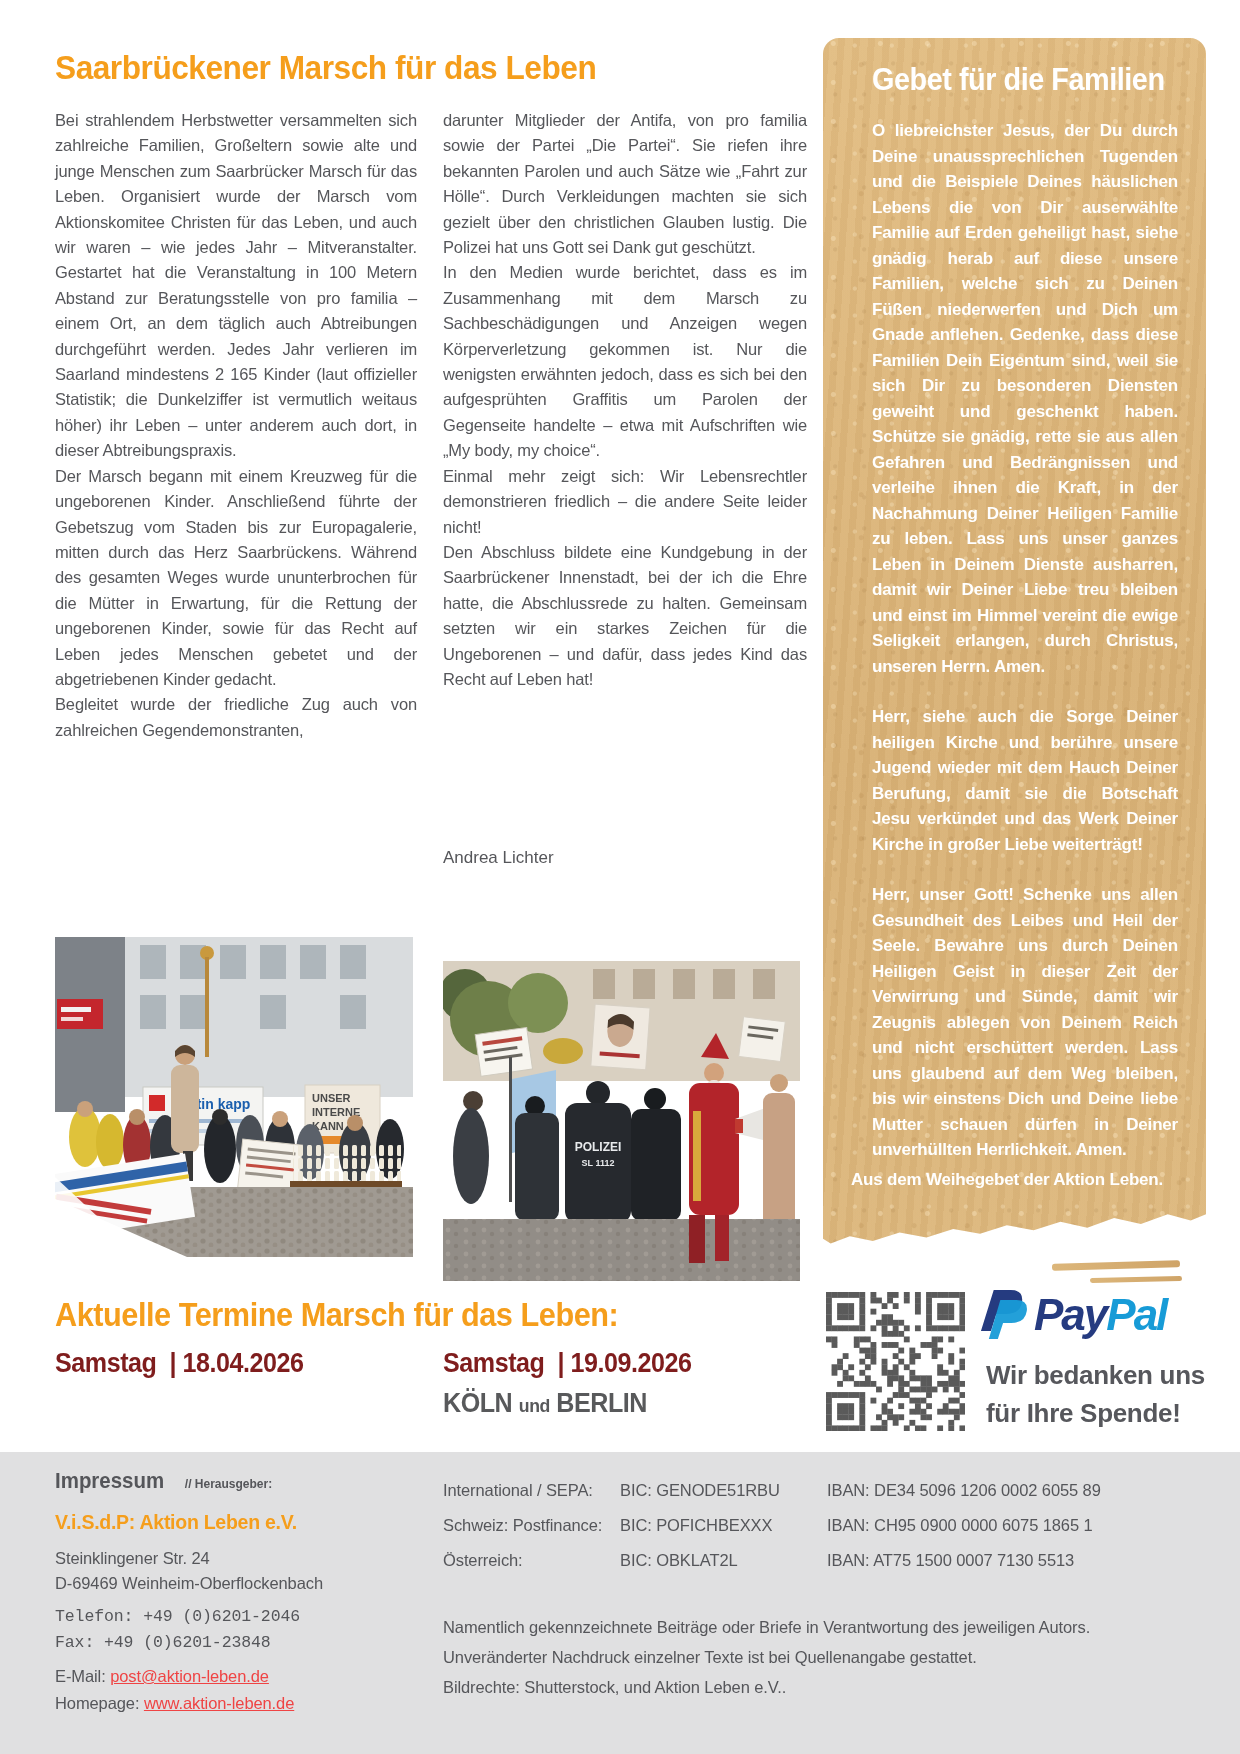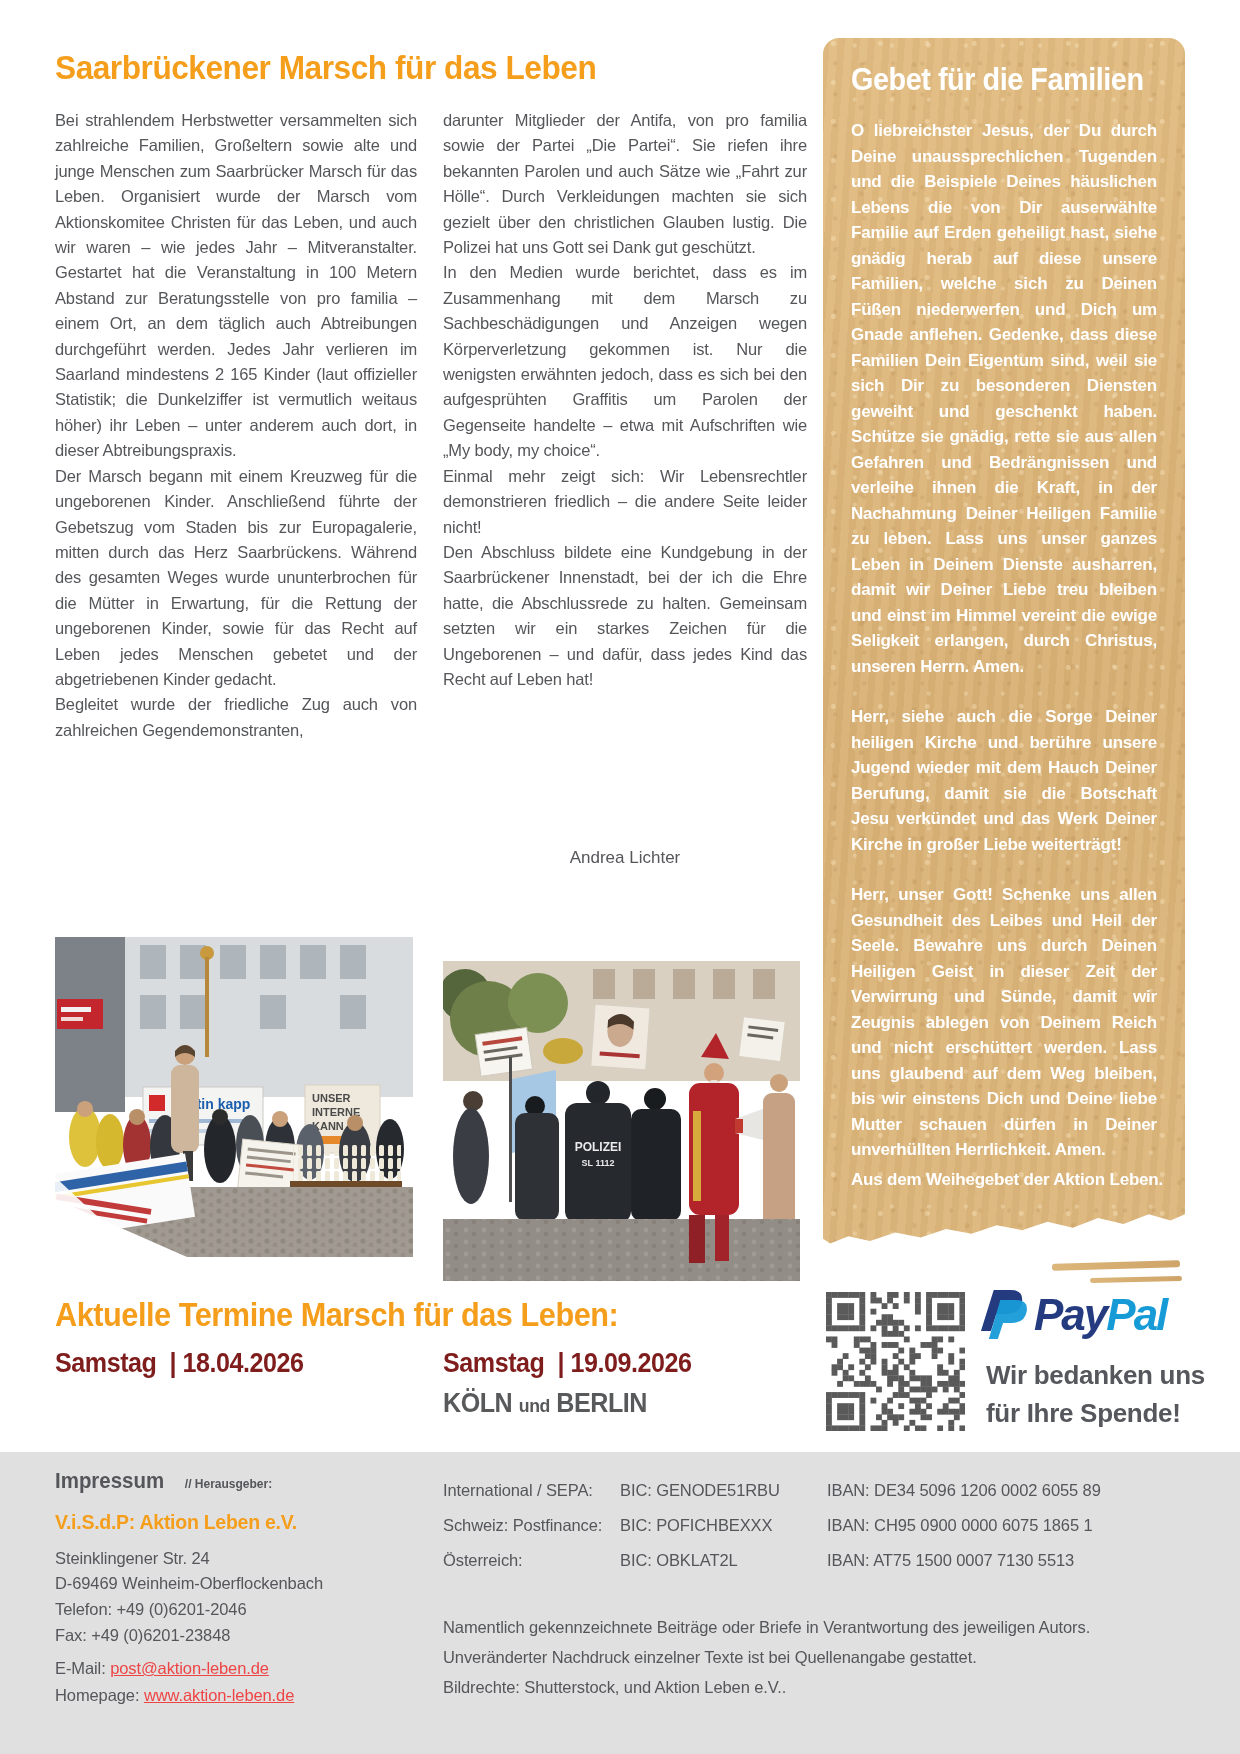--- a/index.html
+++ b/index.html
@@ -7,36 +7,37 @@
        font-family:"Liberation Sans","DejaVu Sans",sans-serif;overflow:hidden;}
   .abs{position:absolute;}
   .condx{display:inline-block;transform:scaleX(.93);transform-origin:0 50%;white-space:nowrap;}
 
   
   .headline{color:#F59E1C;font-weight:bold;font-size:34px;letter-spacing:-0.5px;}
 
   
   .col p{margin:0;text-align:justify;font-size:16.5px;line-height:25.4px;
          color:#55565A;letter-spacing:-0.15px;}
-  .byline{font-size:17px;color:#55565A;text-align:center;}
+  .byline{font-size:17px;color:#55565A;text-align:left;}
 
   
   .prayer-box{
     border-radius:16px 16px 0 0;
     background:
       radial-gradient(circle at 22% 14%, rgba(255,238,204,.35) 0 2px, rgba(0,0,0,0) 3px) 0 0/47px 39px,
       radial-gradient(circle at 72% 62%, rgba(150,100,40,.13) 0 2px, rgba(0,0,0,0) 3px) 0 0/53px 43px,
       radial-gradient(circle at 42% 82%, rgba(120,80,30,.10) 0 1.6px, rgba(0,0,0,0) 2.6px) 0 0/29px 31px,
       radial-gradient(circle at 86% 28%, rgba(255,243,214,.28) 0 1.6px, rgba(0,0,0,0) 2.6px) 0 0/37px 27px,
       repeating-linear-gradient(94deg, rgba(140,95,40,.05) 0 7px, rgba(255,240,210,.05) 7px 15px),
       linear-gradient(165deg,#e2bd83,#d8b176 55%,#ddb87e);
     background-color:#dcb67a;
     clip-path:polygon(0% 0%,100% 0%,100% 96.9%,96% 97.4%,90% 96.9%,83% 97.7%,76% 97.2%,
       69% 98.0%,62% 97.5%,55% 98.2%,48% 97.8%,41% 98.5%,34% 98.1%,27% 98.8%,
       20% 98.4%,13% 99.1%,7% 98.7%,2% 99.3%,0% 98.9%);
+    padding-left:21px;
   }
   .prayer-title{color:#fff;font-weight:bold;font-size:31px;letter-spacing:-0.5px;
     padding:24px 28px 0;}
   .prayer-text{padding:20px 28px 0;}
   .prayer-text p{margin:0 0 25px;color:#fff;font-weight:bold;font-size:17px;
     line-height:25.5px;text-align:justify;letter-spacing:-0.2px;}
   .prayer-source{position:absolute;left:28px;right:20px;bottom:62px;color:#fff;
     font-weight:bold;font-size:17px;letter-spacing:-0.2px;}
   .streak{position:absolute;background:linear-gradient(90deg,#dcb67a,#cfa468);border-radius:3px;}
 
@@ -594,21 +595,21 @@
     <span class="imp-big condx">Impressum</span>
     <span class="imp-small" style="margin-left:8px;">// Herausgeber:</span>
   </div>
   <div style="margin-top:16px;">
     <span class="publisher condx">V.i.S.d.P: Aktion Leben e.V.</span>
   </div>
   <div class="f-text" style="margin-top:12px;line-height:25px;">
     <div>Steinklingener Str. 24</div>
     <div>D-69469 Weinheim-Oberflockenbach</div>
   </div>
-  <div class="f-text" style="line-height:26px;">
+  <div class="f-text" style="margin-top:8px;line-height:26px;font-family:Liberation Mono, monospace;">
     <div>Telefon: +49 (0)6201-2046</div>
     <div>Fax: +49 (0)6201-23848</div>
   </div>
   <div class="f-text" style="margin-top:7px;line-height:27px;">
     <div><span>E-Mail: </span><span class="lnk">post@aktion-leben.de</span></div>
     <div><span>Homepage: </span><span class="lnk">www.aktion-leben.de</span></div>
   </div>
 </div>
 
 <div class="abs f-text" style="left:443px;top:1473px;">

